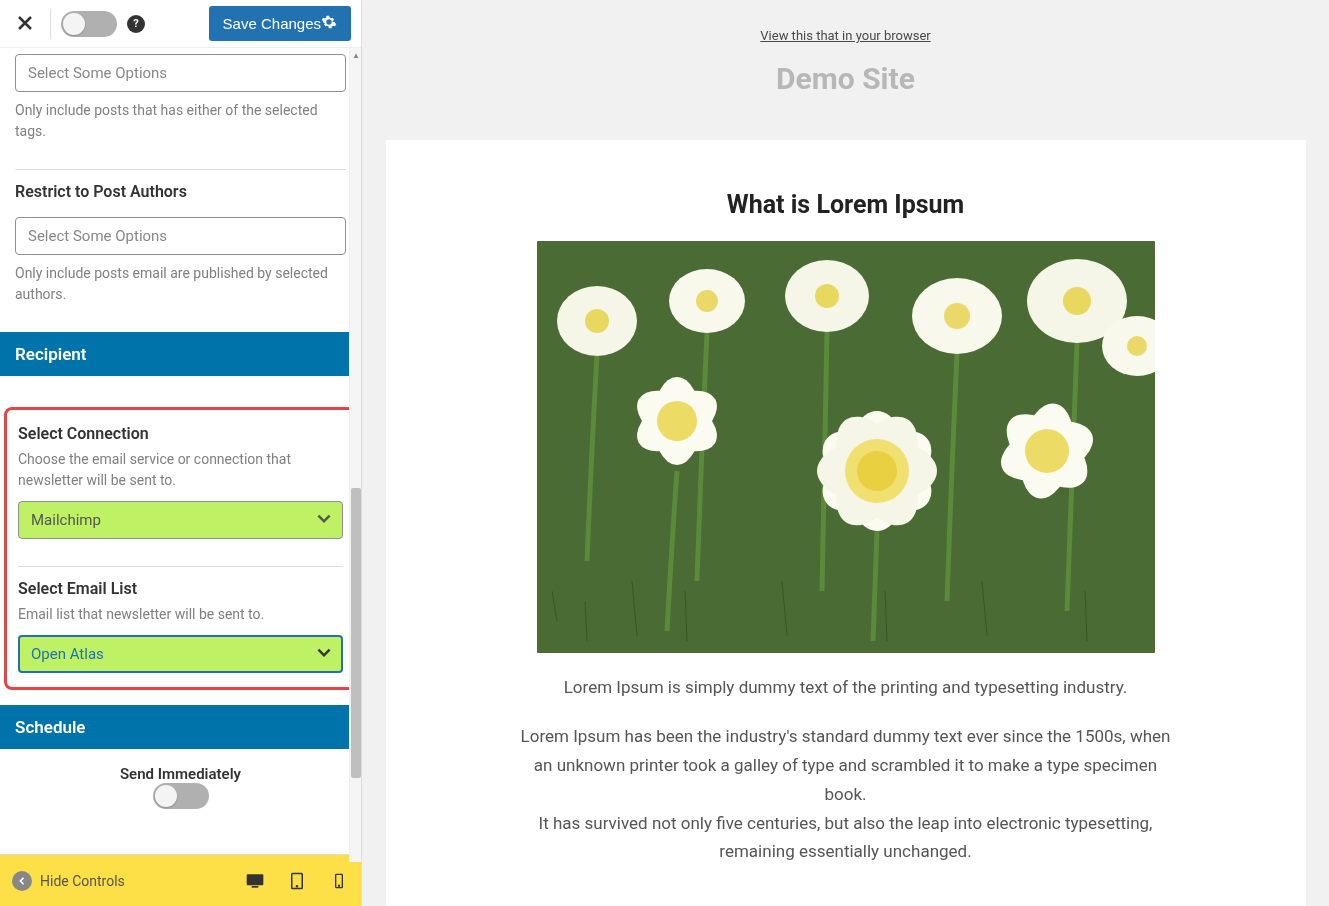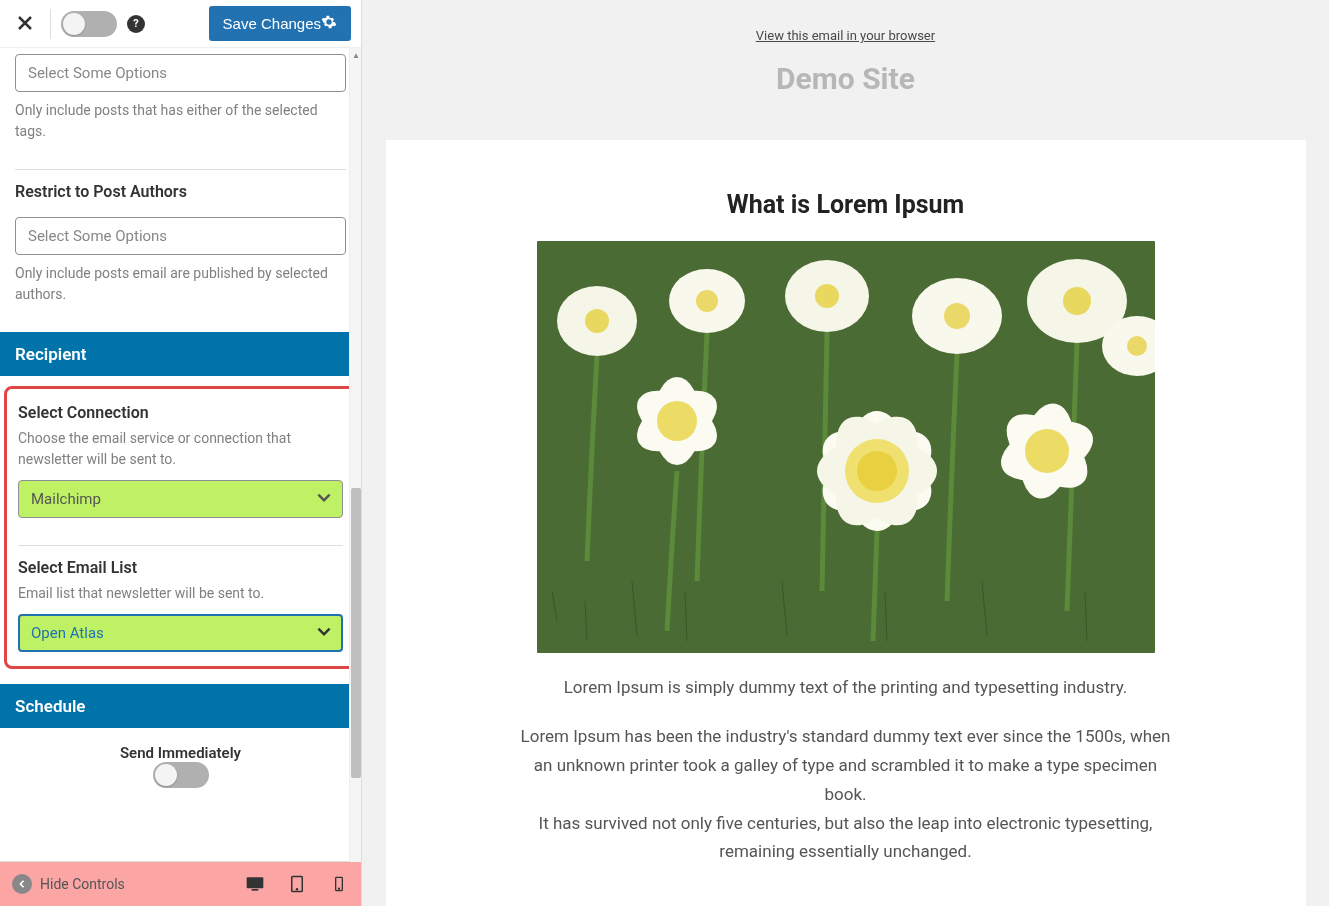--- a/index.html
+++ b/index.html
@@ -171,26 +171,26 @@
       padding: 16px 0 6px 0;
       flex-direction: column;
     }
     .toggle-row-label {
       font-size: 15px;
       font-weight: 600;
       color: #333;
     }
     .bottom-bar {
       border-top: 1px solid #ddd;
-      height: 45px;
+      height: 52px;
       display: flex;
       align-items: center;
       padding: 0 12px;
       gap: 14px;
-      background: #fca5a5;
+      background: #fde047;
     }
     .hide-controls {
       display: flex;
       align-items: center;
       gap: 8px;
       font-size: 14px;
       color: #555;
       cursor: pointer;
     }
     .collapse-icon {
@@ -335,21 +335,21 @@
 
       <div class="field">
         <div class="field-label">Restrict to Post Authors</div>
         <input class="input" style="margin-top: 10px;" placeholder="Select Some Options">
         <div class="field-help">Only include posts email are published by selected authors.</div>
       </div>
     </div>
 
     <div class="section-header-full">Recipient</div>
 
-    <div class="panel-body" style="padding-top:10px;">
+    <div class="panel-body" style="padding-top:10px;margin-top:21px;">
       <div class="highlight-box">
         <div class="field" style="padding-top:0;">
           <div class="field-label">Select Connection</div>
           <div class="field-help-pre">Choose the email service or connection that newsletter will be sent to.</div>
           <div class="select-wrap">
             <div class="select">Mailchimp</div>
             <span class="select-arrow">
               <svg width="14" height="14" viewBox="0 0 10 10">
                   <path d="M1 3 L5 7 L9 3" stroke="#555" stroke-width="1.8" fill="none"></path>
                 </svg>
@@ -417,21 +417,21 @@
         <svg width="16" height="18" viewBox="0 0 24 24" fill="none" stroke="#333" stroke-width="2">
             <rect x="7" y="2" width="10" height="20" rx="1"></rect>
             <circle cx="12" cy="19" r="0.8" fill="#333"></circle>
           </svg>
       </div>
     </div>
   </div>
 </div>
 
 <div class="preview">
-  <a class="preview-link">View this email in your browser</a>
+  <a class="preview-link">View this that in your browser</a>
   <div class="preview-title">Demo Site</div>
   <div class="preview-content">
     <div class="article-title">What is Lorem Ipsum</div>
     <svg class="article-image" viewBox="0 0 618 412" preserveAspectRatio="xMidYMid slice">
       <rect width="618" height="412" fill="#3d5a2a"></rect>
       <rect width="618" height="412" fill="#4a6b33"></rect>
 
       <g stroke="#2d4a1f" stroke-width="1" opacity="0.6">
         <line x1="20" y1="380" x2="15" y2="350"></line>
           <line x1="50" y1="400" x2="48" y2="360"></line>

